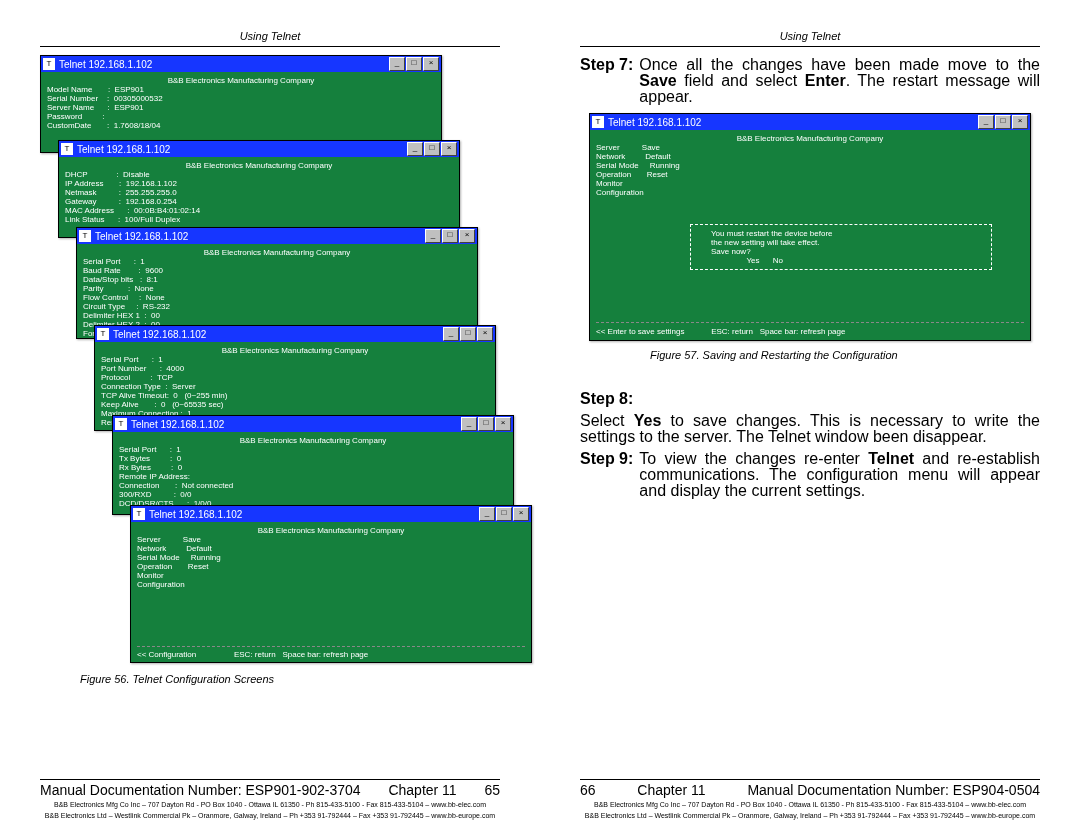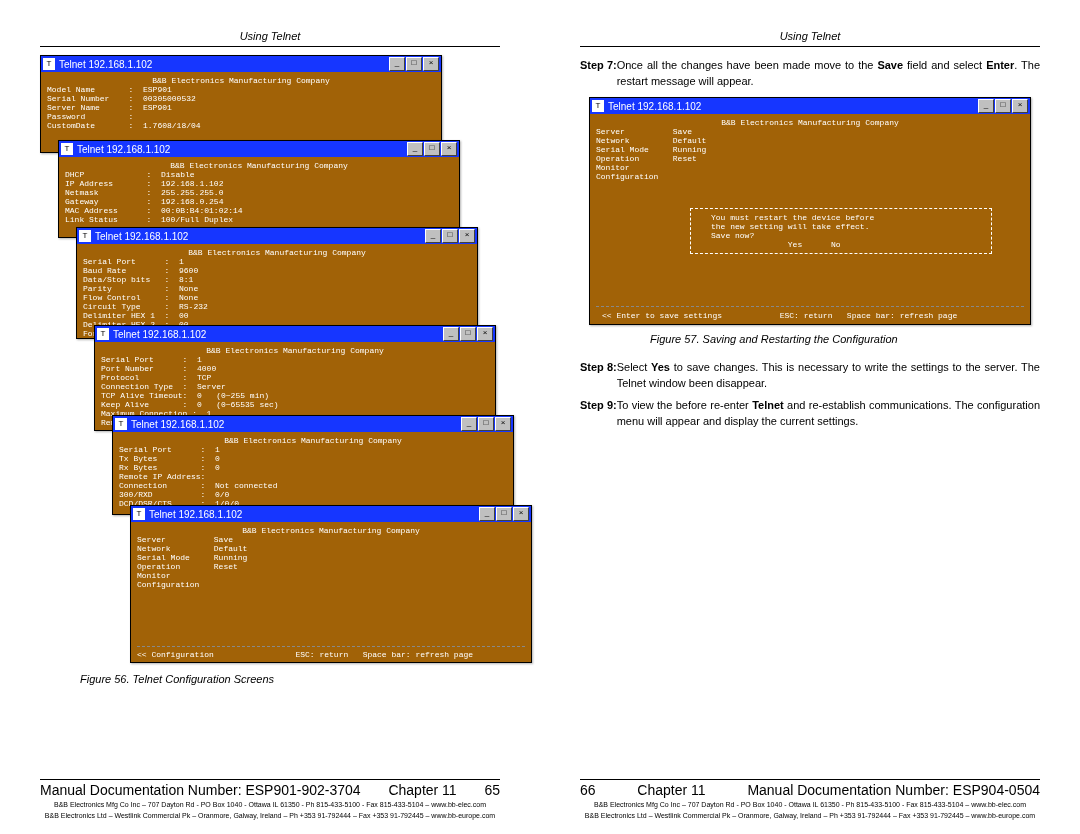--- a/index.html
+++ b/index.html
@@ -88,23 +88,23 @@
     background: #c0c0c0;
     border: 1px solid #fff;
     border-right-color:#404040;
     border-bottom-color:#404040;
     font-size: 8px;
     line-height: 10px;
     text-align: center;
     color:#000;
   }
   .term {
-    background: #a16207;
+    background: #15803d;
     color: #fff;
-    font-family: Liberation Mono, monospace;
+    font-family: Liberation Sans, sans-serif;
     font-size: 8px;
     line-height: 9px;
     padding: 4px 6px;
     white-space: pre;
     box-sizing: border-box;
     overflow: hidden;
   }
   .term .hdr {
     text-align: center;
     display: block;
@@ -127,23 +127,23 @@
     font-size: 14px;
   }
   .foot-small {
     font-size: 7px;
     text-align: center;
     margin-top: 2px;
     line-height: 9px;
   }
   .step-row {
     display:flex;
-    gap: 0;
+    gap: 6px;
     margin: 6px 0;
-    font-size: 11px;
+    font-size: 16px;
     line-height: 16px;
     text-align: justify;
   }
   .step-row .lbl { font-weight: bold; white-space: nowrap; }
   .step-row .txt { flex:1; text-align: justify;}
   .bold { font-weight: bold; }
 
   .restart-box {
     border:1px dashed #fff;
     padding:4px 20px;
@@ -316,36 +316,36 @@
       <div class="term" style="height:210px; position:relative;"><span class="hdr">B&amp;B Electronics Manufacturing Company</span><span class="line"></span><span>Server          Save
 Network         Default
 Serial Mode     Running
 Operation       Reset
 Monitor
 Configuration</span>
 <div class="restart-box" style="position:absolute; right:30px; top:90px;"><span>You must restart the device before
 the new setting will take effect.
 Save now?
                 Yes      No</span></div>
-<span class="line" style="position:absolute;left:6px;right:6px;bottom:16px;"></span><span style="position:absolute;left:12px;right:6px;bottom:4px;">&lt;&lt; Enter to save settings            ESC: return   Space bar: refresh page</span></div>
+<span class="line" style="position:absolute;left:6px;right:6px;bottom:16px;"></span><span style="position:absolute;left:6px;right:6px;bottom:4px;">&lt;&lt; Enter to save settings            ESC: return   Space bar: refresh page</span></div>
     </div>
 
     <div class="fig-caption" style="margin-left:70px;">Figure 57.    Saving and Restarting the Configuration</div>
 
-    <div class="step-row" style="margin-top:14px;">
+    <div class="step-row" style="margin-top:30px;flex-direction:column;">
       <span class="lbl">Step 8:</span>
       <span class="txt">
         <span>Select </span><span class="bold">Yes</span><span> to save changes. This is necessary to write the settings to the server. The Telnet window been disappear.</span>
       </span>
     </div>
 
     <div class="step-row">
       <span class="lbl">Step 9:</span>
       <span class="txt">
-        <span>To view the before re-enter </span><span class="bold">Telnet</span><span> and re-establish communications. The configuration menu will appear and display the current settings.</span>
+        <span>To view the changes re-enter </span><span class="bold">Telnet</span><span> and re-establish communications. The configuration menu will appear and display the current settings.</span>
       </span>
     </div>
 
     <div class="footer">
       <hr class="hr-foot">
       <div class="foot-row">
         <span>66</span>
         <span>Chapter 11</span>
         <span>Manual Documentation Number: ESP904-0504</span>
       </div>

